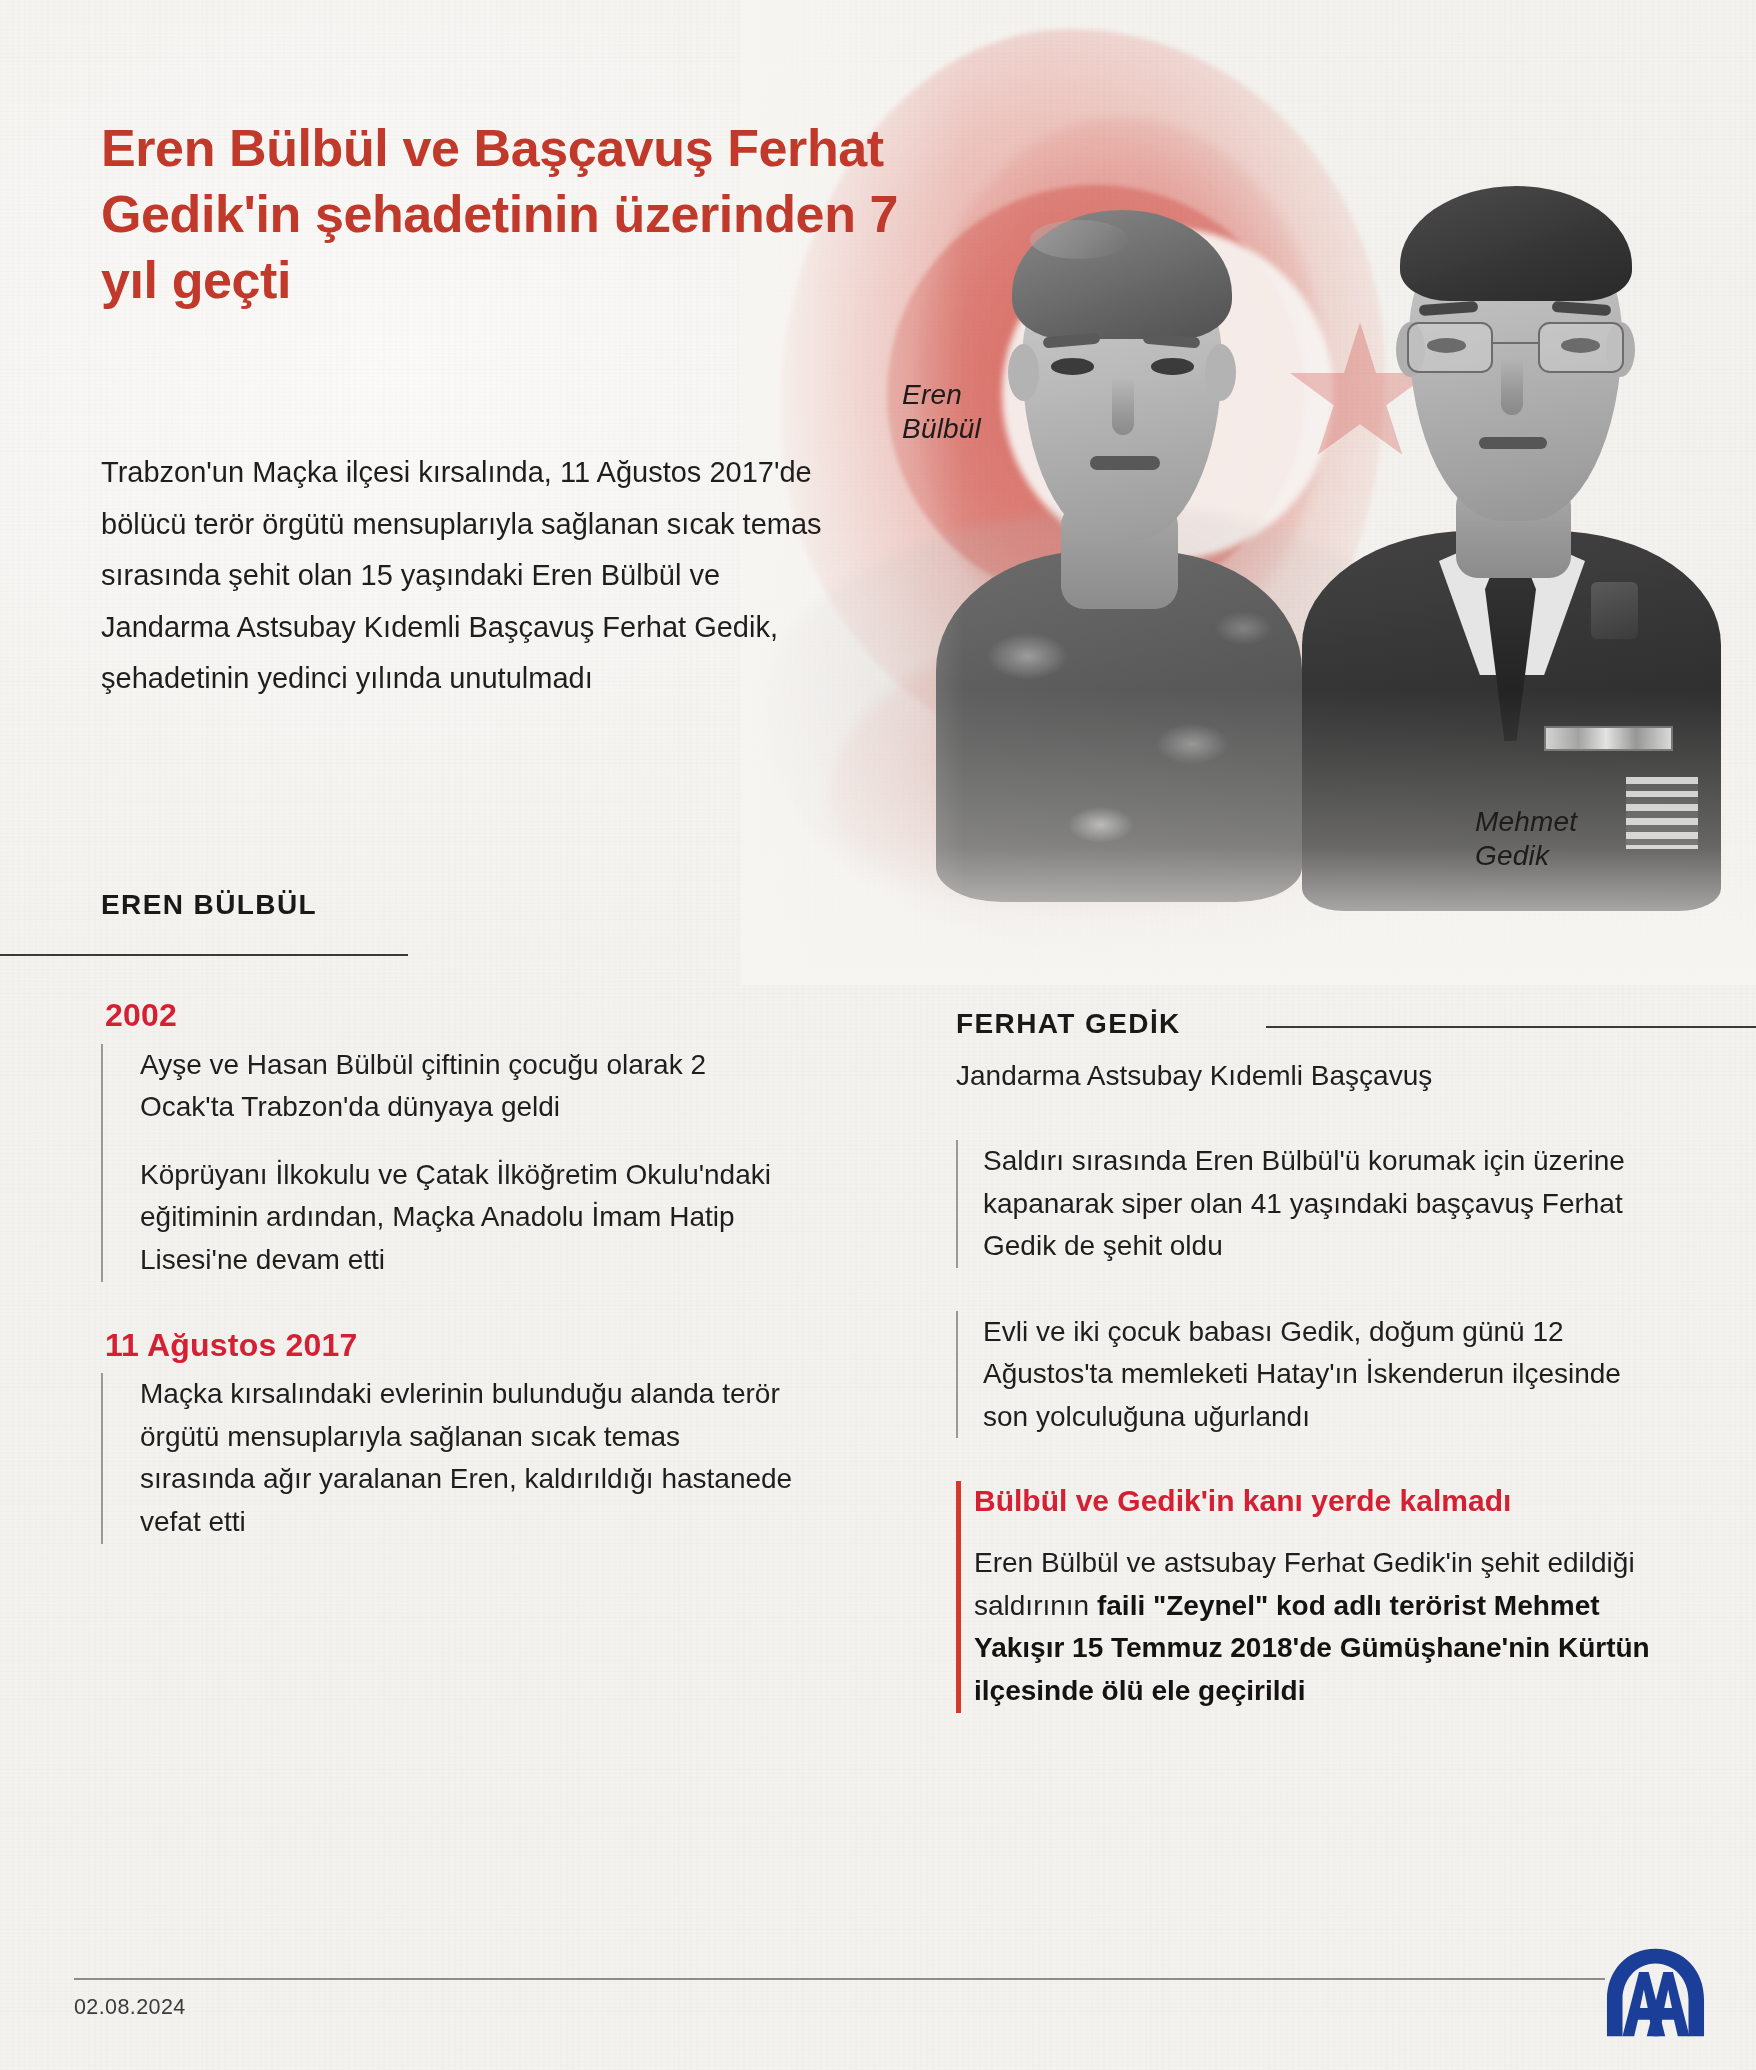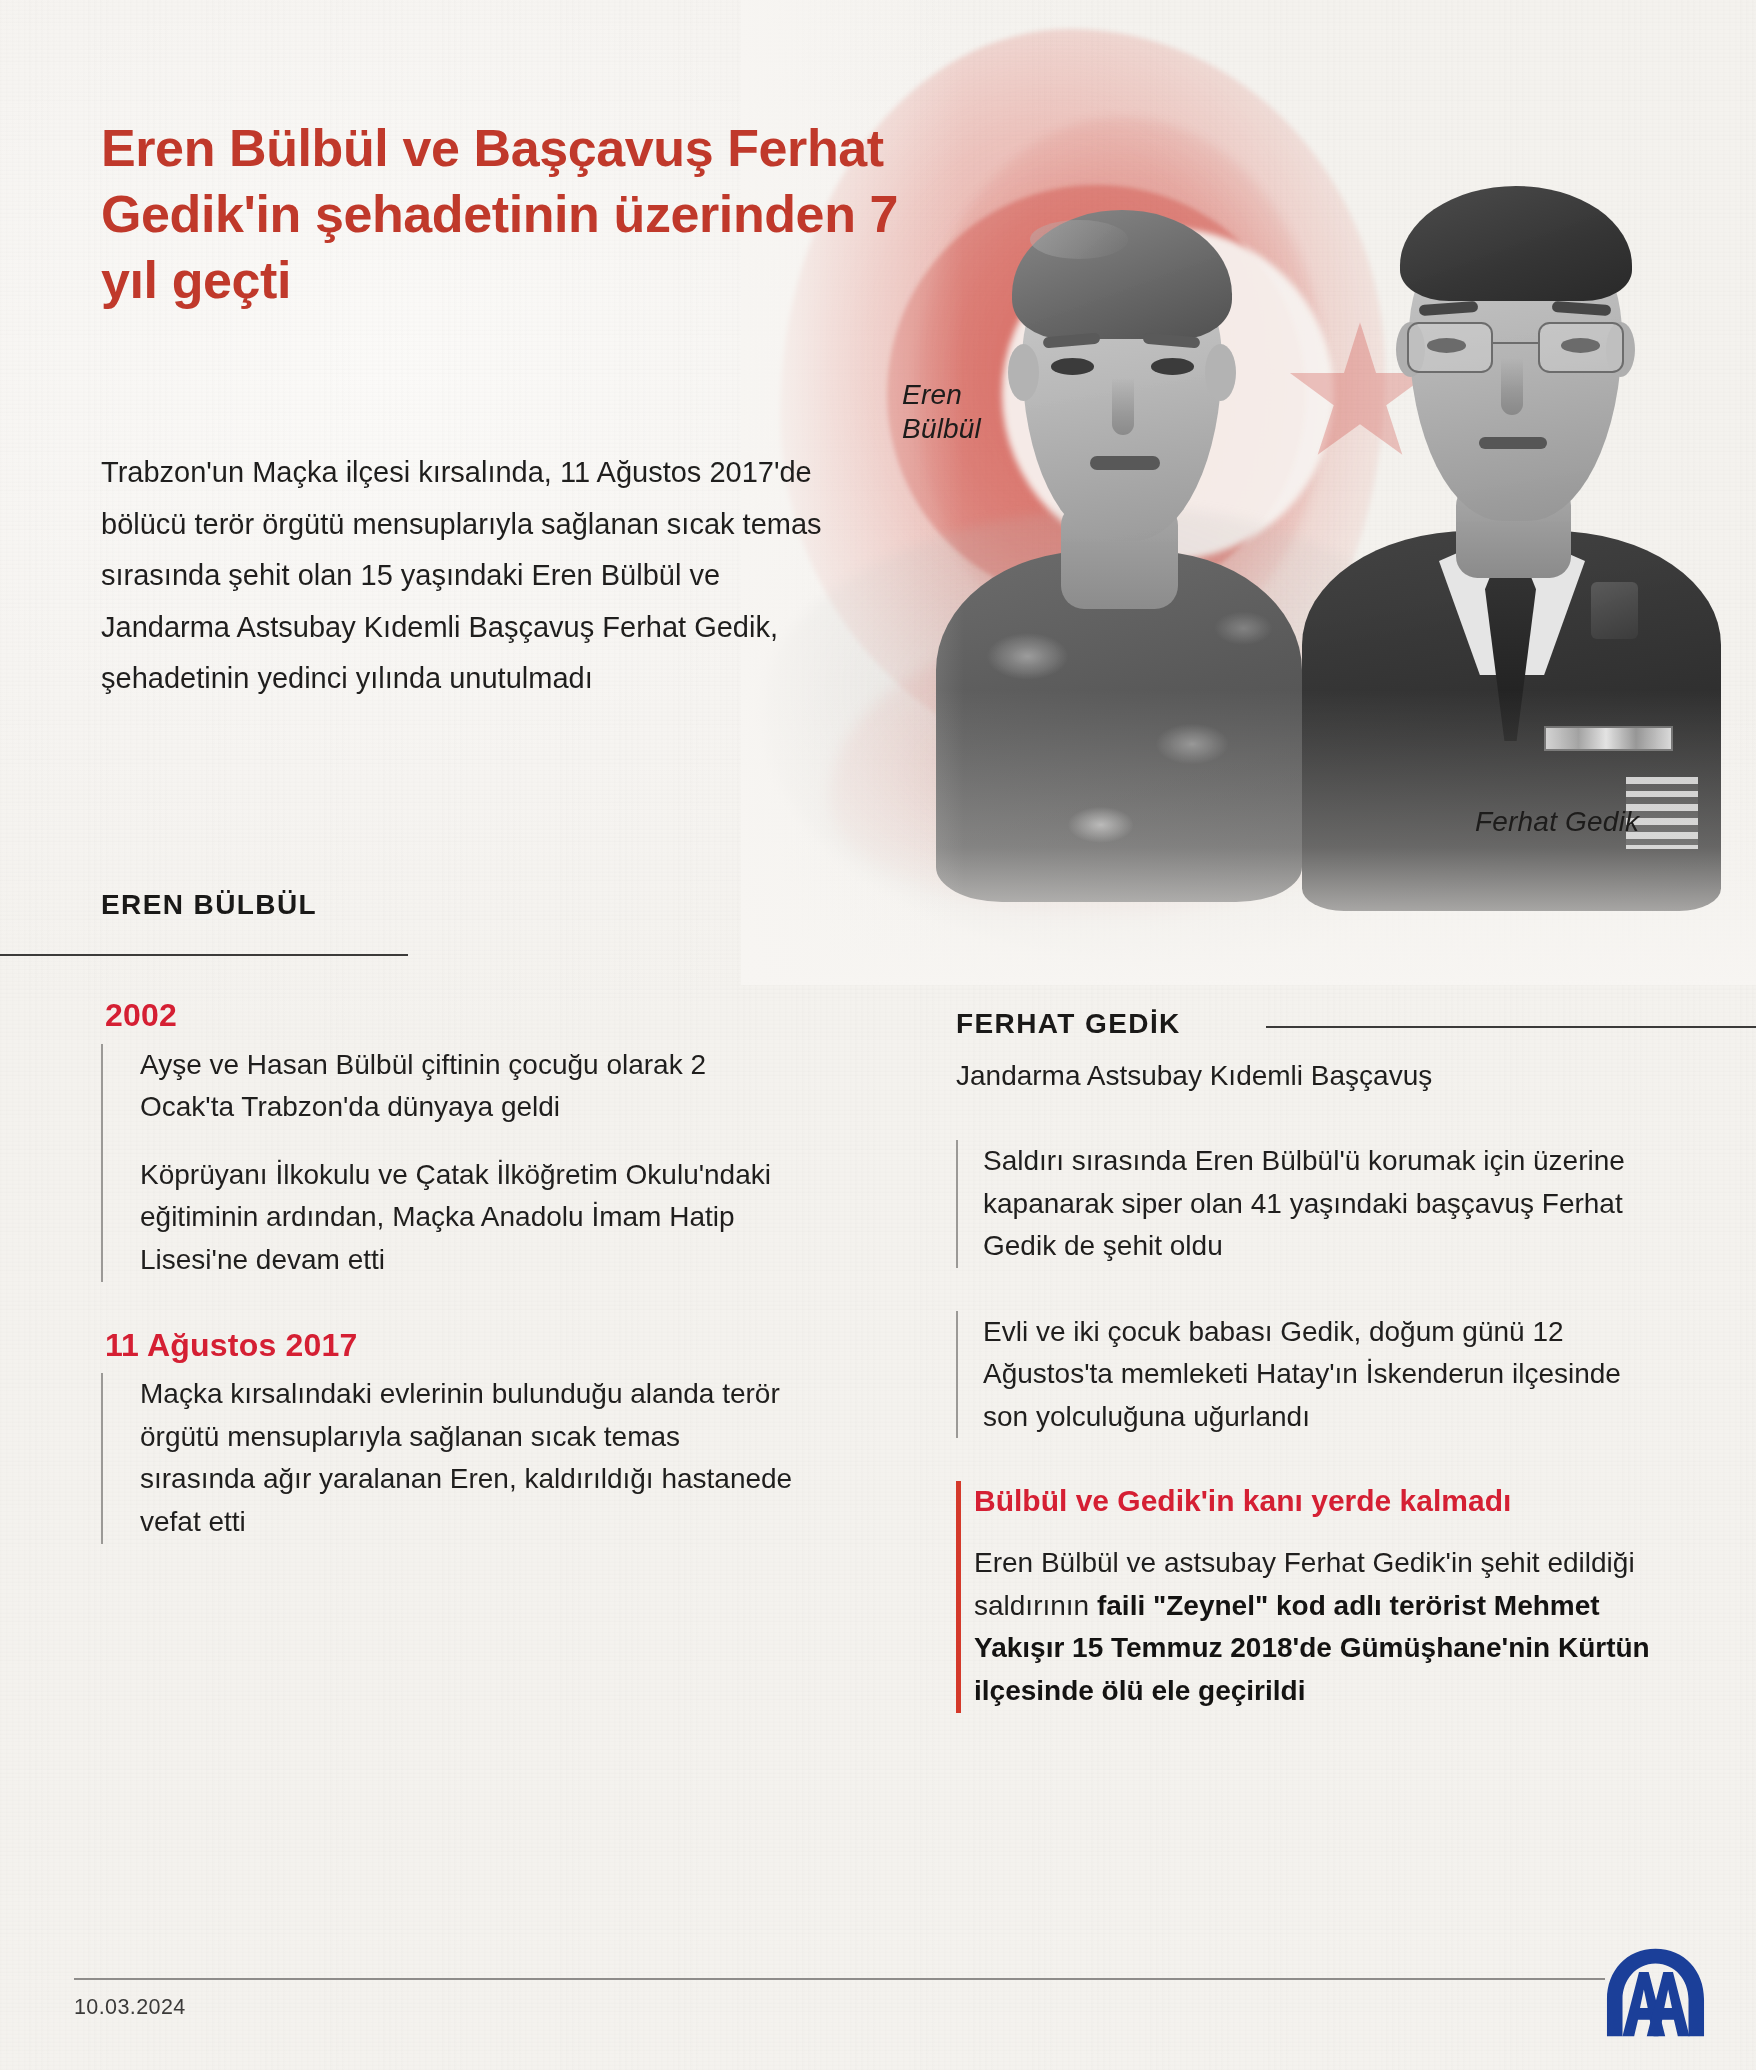--- a/index.html
+++ b/index.html
@@ -399,21 +399,21 @@
       <div class="collar-badge"></div>
       <div class="ribbons"></div>
       <div class="chevron"></div>
     </div>
 
     <div class="hero-fade"></div>
   </div>
 
   <div class="photo-caption caption-eren">Eren Bülbül</div>
 
-  <div class="photo-caption caption-ferhat">Ferhat Gedik</div>
+  <div class="photo-caption caption-ferhat">Mehmet Gedik</div>
 
   <h1 class="headline">Eren Bülbül ve Başçavuş Ferhat Gedik'in şehadetinin üzerinden 7 yıl geçti</h1>
 
   <p class="lead">Trabzon'un Maçka ilçesi kırsalında, 11 Ağustos 2017'de bölücü terör örgütü mensuplarıyla sağlanan sıcak temas sırasında şehit olan 15 yaşındaki Eren Bülbül ve Jandarma Astsubay Kıdemli Başçavuş Ferhat Gedik, şehadetinin yedinci yılında unutulmadı</p>
 
   <div class="sec-head sec-head-eren">EREN BÜLBÜL</div>
   <div class="rule-eren"></div>
 
   <div class="timeline">
 
@@ -449,21 +449,21 @@
       <p>Evli ve iki çocuk babası Gedik, doğum günü 12 Ağustos'ta memleketi Hatay'ın İskenderun ilçesinde son yolculuğuna uğurlandı</p>
     </div>
 
     <div class="rc-highlight">
       <div class="rc-hl-title">Bülbül ve Gedik'in kanı yerde kalmadı</div>
       <p class="rc-hl-body"><span>Eren Bülbül ve astsubay Ferhat Gedik'in şehit edildiği saldırının </span><b>faili "Zeynel" kod adlı terörist Mehmet Yakışır 15 Temmuz 2018'de Gümüşhane'nin Kürtün ilçesinde ölü ele geçirildi</b></p>
     </div>
   </div>
 
   <div class="footer-rule"></div>
-  <div class="footer-date">10.03.2024</div>
+  <div class="footer-date">02.08.2024</div>
 
   <div class="aa-logo">
     <svg viewBox="0 0 116 102" width="113" height="99" aria-hidden="true">
       <path d="M58 6 C28 6 8 29 8 58 L8 96 L24 96 L24 58 C24 38 38 21 58 21 C78 21 92 38 92 58 L92 96 L108 96 L108 58 C108 29 88 6 58 6 Z" fill="#1b3f99"></path>
       <path d="M41 30 L51 30 L68 96 L56 96 L52 79 L40 79 L36 96 L24 96 Z M42 67 L50 67 L46 48 Z" fill="#1b3f99"></path>
       <path d="M66 30 L76 30 L93 96 L81 96 L77 79 L65 79 L61 96 L49 96 Z M67 67 L75 67 L71 48 Z" fill="#1b3f99"></path>
     </svg>
   </div>
 
 </div>

